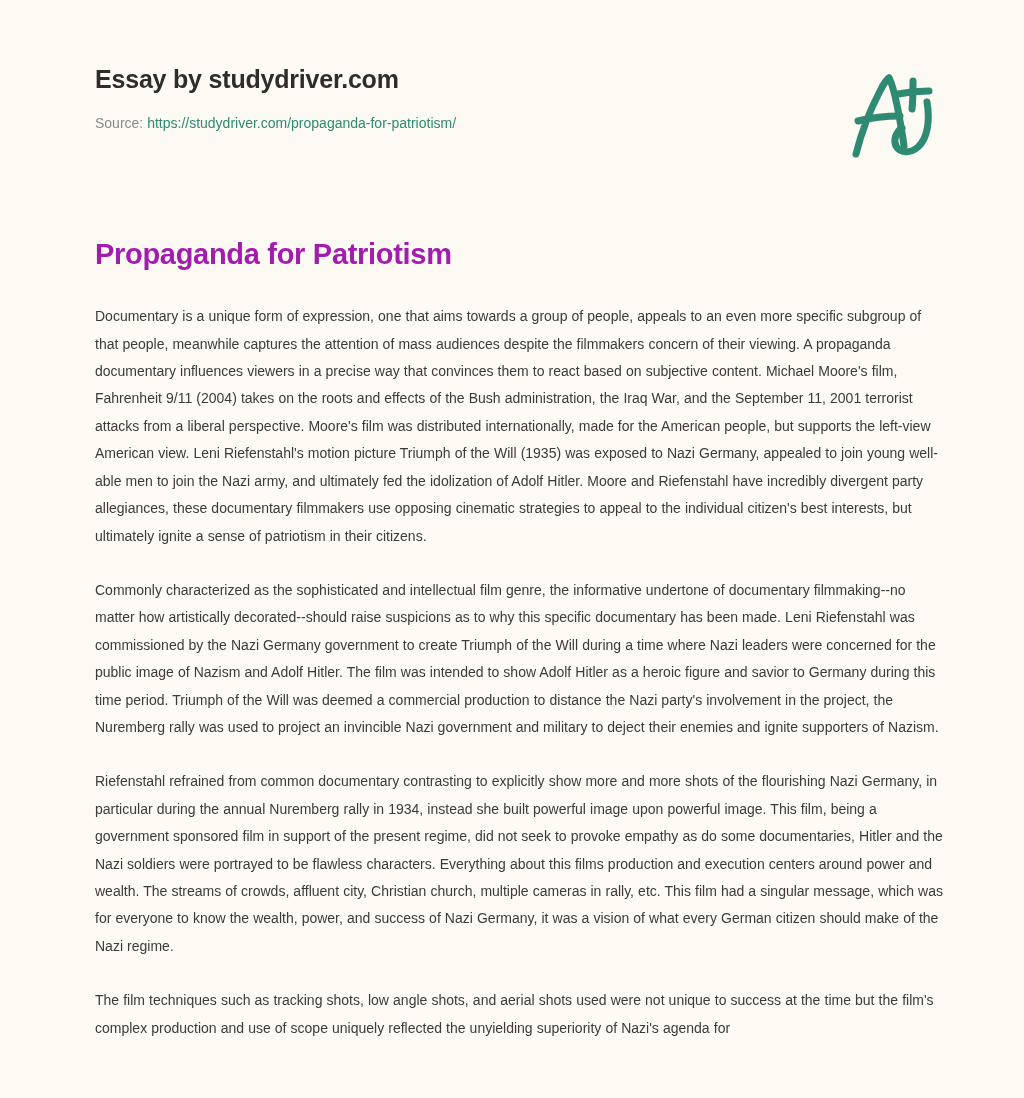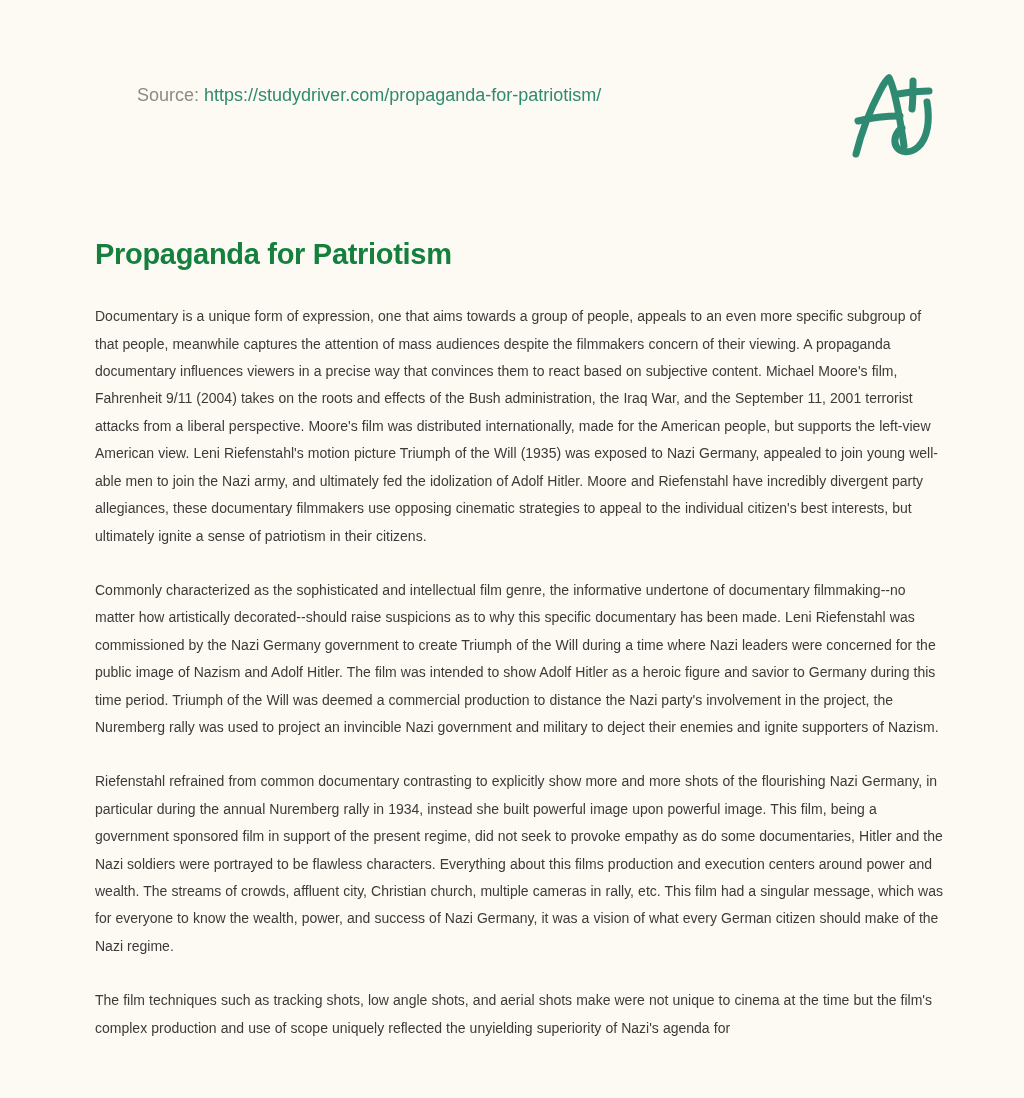--- a/index.html
+++ b/index.html
@@ -42,24 +42,23 @@
     font-size: 25px;
     font-weight: 700;
     color: #2f2d2c;
     letter-spacing: -0.2px;
     line-height: 1.2;
     margin: 0;
     white-space: nowrap;
   }
   .source-line {
     margin-top: 20px;
-    font-size: 18px;
+    font-size: 14px;
     line-height: 1.3;
     white-space: nowrap;
-    margin-left: 42px;
   }
   .source-label {
     color: #8d8a86;
   }
   .source-url {
     color: #2f8a72;
     text-decoration: none;
   }
 
   
@@ -79,21 +78,21 @@
   
   .article {
     position: absolute;
     left: 95px;
     top: 236px;
     width: 848px;
   }
   .article-title {
     font-size: 29px;
     font-weight: 700;
-    color: #15803d;
+    color: #a21caf;
     letter-spacing: -0.3px;
     line-height: 1.25;
     margin: 0 0 31px 0;
   }
   .para {
     font-size: 14px;
     line-height: 27.4px;
     color: #3d3b39;
     margin: 0 0 27px 0;
     text-align: left;
@@ -104,20 +103,21 @@
   }
 </style>
 </head>
 <body>
 
 <div class="page">
 
   <div class="header">
 
     <div class="header-left">
+      <div class="essay-by">Essay by studydriver.com</div>
 
       <div class="source-line">
         <span class="source-label">Source:</span>
         <a class="source-url" href="#">https://studydriver.com/propaganda-for-patriotism/</a>
       </div>
     </div>
 
     <div class="logo">
       <svg viewBox="0 0 112 112" xmlns="http://www.w3.org/2000/svg">
         <g fill="none" stroke="#2f8a72" stroke-linecap="round" stroke-linejoin="round">
@@ -142,17 +142,17 @@
   <div class="article">
 
     <h1 class="article-title">Propaganda for Patriotism</h1>
 
     <p class="para">Documentary is a unique form of expression, one that aims towards a group of people, appeals to an even more specific subgroup of that people, meanwhile captures the attention of mass audiences despite the filmmakers concern of their viewing. A propaganda documentary influences viewers in a precise way that convinces them to react based on subjective content. Michael Moore's film, Fahrenheit 9/11 (2004) takes on the roots and effects of the Bush administration, the Iraq War, and the September 11, 2001 terrorist attacks from a liberal perspective. Moore's film was distributed internationally, made for the American people, but supports the left-view American view. Leni Riefenstahl's motion picture Triumph of the Will (1935) was exposed to Nazi Germany, appealed to join young well-able men to join the Nazi army, and ultimately fed the idolization of Adolf Hitler. Moore and Riefenstahl have incredibly divergent party allegiances, these documentary filmmakers use opposing cinematic strategies to appeal to the individual citizen's best interests, but ultimately ignite a sense of patriotism in their citizens.</p>
 
     <p class="para">Commonly characterized as the sophisticated and intellectual film genre, the informative undertone of documentary filmmaking--no matter how artistically decorated--should raise suspicions as to why this specific documentary has been made. Leni Riefenstahl was commissioned by the Nazi Germany government to create Triumph of the Will during a time where Nazi leaders were concerned for the public image of Nazism and Adolf Hitler. The film was intended to show Adolf Hitler as a heroic figure and savior to Germany during this time period. Triumph of the Will was deemed a commercial production to distance the Nazi party's involvement in the project, the Nuremberg rally was used to project an invincible Nazi government and military to deject their enemies and ignite supporters of Nazism.</p>
 
     <p class="para">Riefenstahl refrained from common documentary contrasting to explicitly show more and more shots of the flourishing Nazi Germany, in particular during the annual Nuremberg rally in 1934, instead she built powerful image upon powerful image. This film, being a government sponsored film in support of the present regime, did not seek to provoke empathy as do some documentaries, Hitler and the Nazi soldiers were portrayed to be flawless characters. Everything about this films production and execution centers around power and wealth. The streams of crowds, affluent city, Christian church, multiple cameras in rally, etc. This film had a singular message, which was for everyone to know the wealth, power, and success of Nazi Germany, it was a vision of what every German citizen should make of the Nazi regime.</p>
 
-    <p class="para">The film techniques such as tracking shots, low angle shots, and aerial shots make were not unique to cinema at the time but the film's complex production and use of scope uniquely reflected the unyielding superiority of Nazi's agenda for</p>
+    <p class="para">The film techniques such as tracking shots, low angle shots, and aerial shots used were not unique to success at the time but the film's complex production and use of scope uniquely reflected the unyielding superiority of Nazi's agenda for</p>
 
   </div>
 
 </div>
 
 </body></html>

